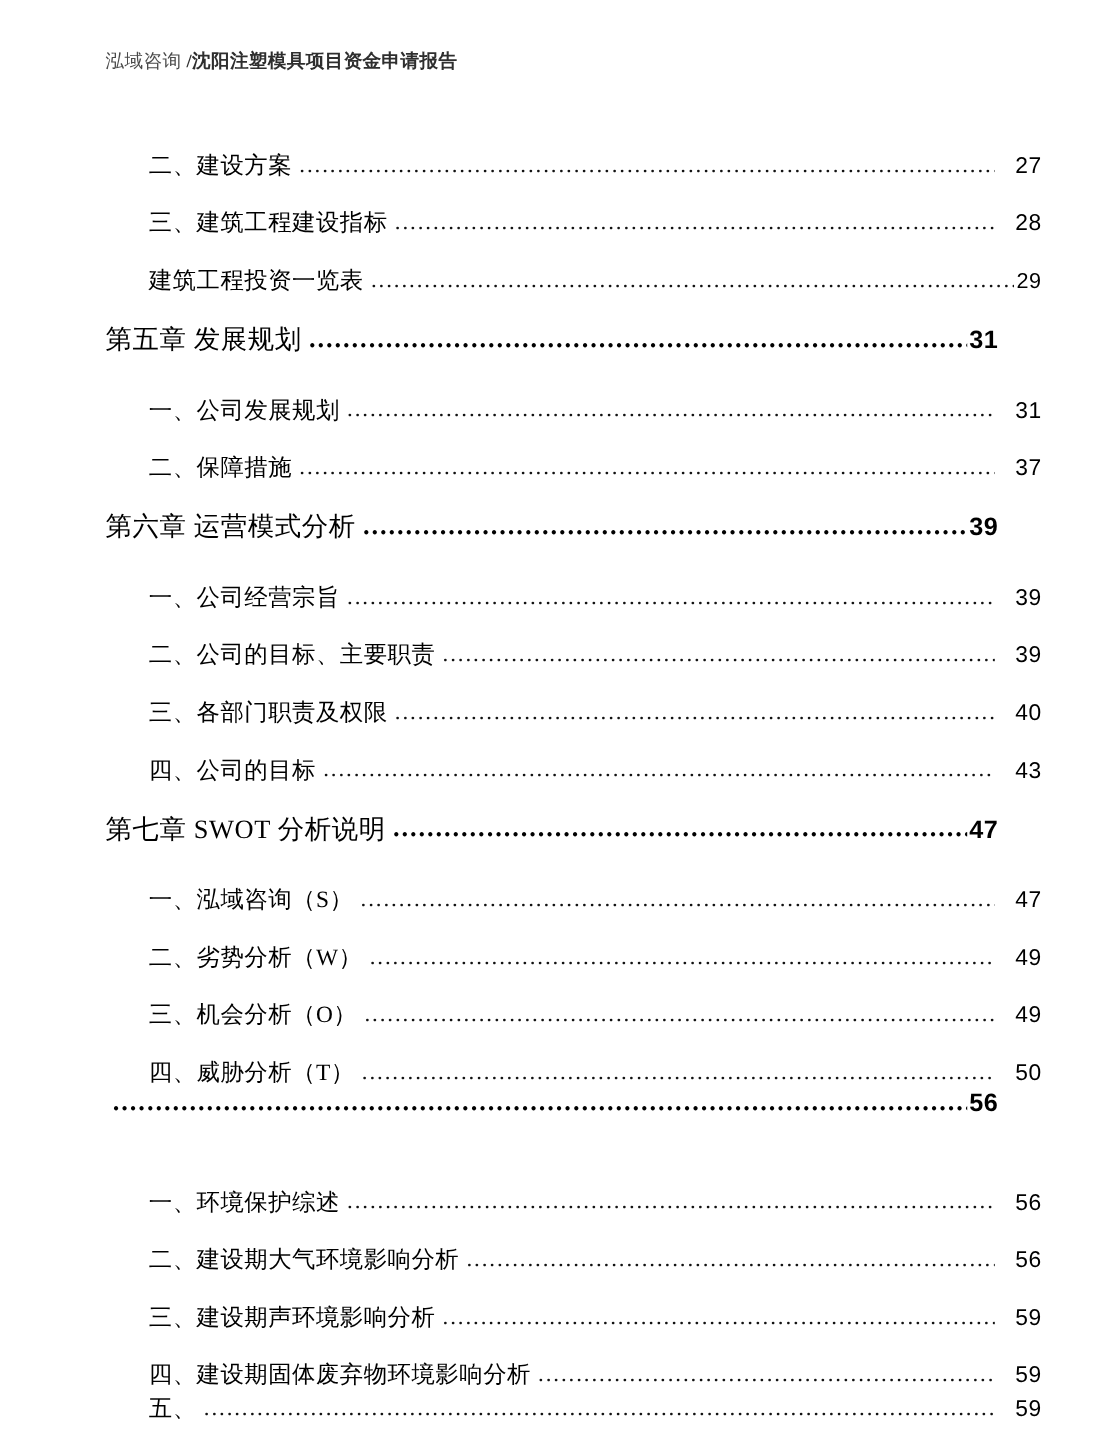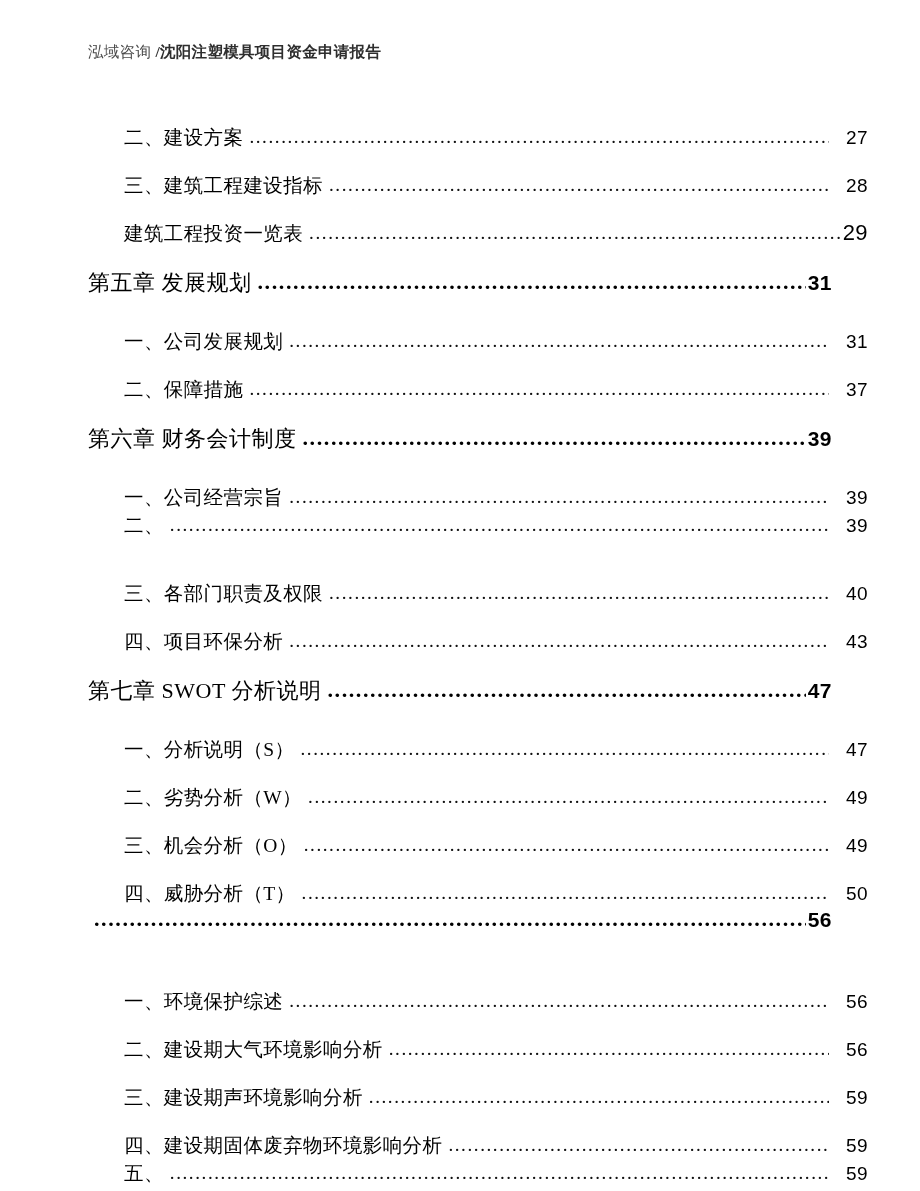--- a/index.html
+++ b/index.html
@@ -115,21 +115,21 @@
     justify-content: space-between;
   }
   .toc-row.level-figure .leader {
     font-size: 19px;
     position: relative;
     top: -1px;
     color: #111;
   }
   .toc-row.level-figure .page-no {
     font-weight: 400;
-    font-size: 22px;
+    font-size: 18px;
     font-family: "Liberation Sans", sans-serif;
   }
 
   .toc-row .num {
     flex: 0 0 auto;
   }
   .toc-row .label {
     flex: 0 0 auto;
     margin-top: 20px;
   }
@@ -196,61 +196,62 @@
         <span class="page-no">31</span>
       </div>
       <div class="toc-row level-section">
         <span class="num">二、</span>
         <span class="label">保障措施</span>
         <span class="gap"></span>
         <span class="leader">.......................................................................................................................................................................................................</span>
         <span class="page-no">37</span>
       </div>
       <div class="toc-row level-chapter">
-        <span class="label">第六章 财务会计制度</span>
+        <span class="label">第六章 运营模式分析</span>
         <span class="gap"></span>
         <span class="leader">.......................................................................................................................................................................................................</span>
         <span class="page-no">39</span>
       </div>
       <div class="toc-row level-section">
         <span class="num">一、</span>
         <span class="label">公司经营宗旨</span>
         <span class="gap"></span>
         <span class="leader">.......................................................................................................................................................................................................</span>
         <span class="page-no">39</span>
       </div>
       <div class="toc-row level-section">
         <span class="num">二、</span>
+        <span class="label">公司的目标、主要职责</span>
         <span class="gap"></span>
         <span class="leader">.......................................................................................................................................................................................................</span>
         <span class="page-no">39</span>
       </div>
       <div class="toc-row level-section">
         <span class="num">三、</span>
         <span class="label">各部门职责及权限</span>
         <span class="gap"></span>
         <span class="leader">.......................................................................................................................................................................................................</span>
         <span class="page-no">40</span>
       </div>
       <div class="toc-row level-section">
         <span class="num">四、</span>
-        <span class="label">项目环保分析</span>
+        <span class="label">公司的目标</span>
         <span class="gap"></span>
         <span class="leader">.......................................................................................................................................................................................................</span>
         <span class="page-no">43</span>
       </div>
       <div class="toc-row level-chapter">
         <span class="label">第七章 SWOT 分析说明</span>
         <span class="gap"></span>
         <span class="leader">.......................................................................................................................................................................................................</span>
         <span class="page-no">47</span>
       </div>
       <div class="toc-row level-section">
         <span class="num">一、</span>
-        <span class="label">分析说明（S）</span>
+        <span class="label">泓域咨询（S）</span>
         <span class="gap"></span>
         <span class="leader">.......................................................................................................................................................................................................</span>
         <span class="page-no">47</span>
       </div>
       <div class="toc-row level-section">
         <span class="num">二、</span>
         <span class="label">劣势分析（W）</span>
         <span class="gap"></span>
         <span class="leader">.......................................................................................................................................................................................................</span>
         <span class="page-no">49</span>

